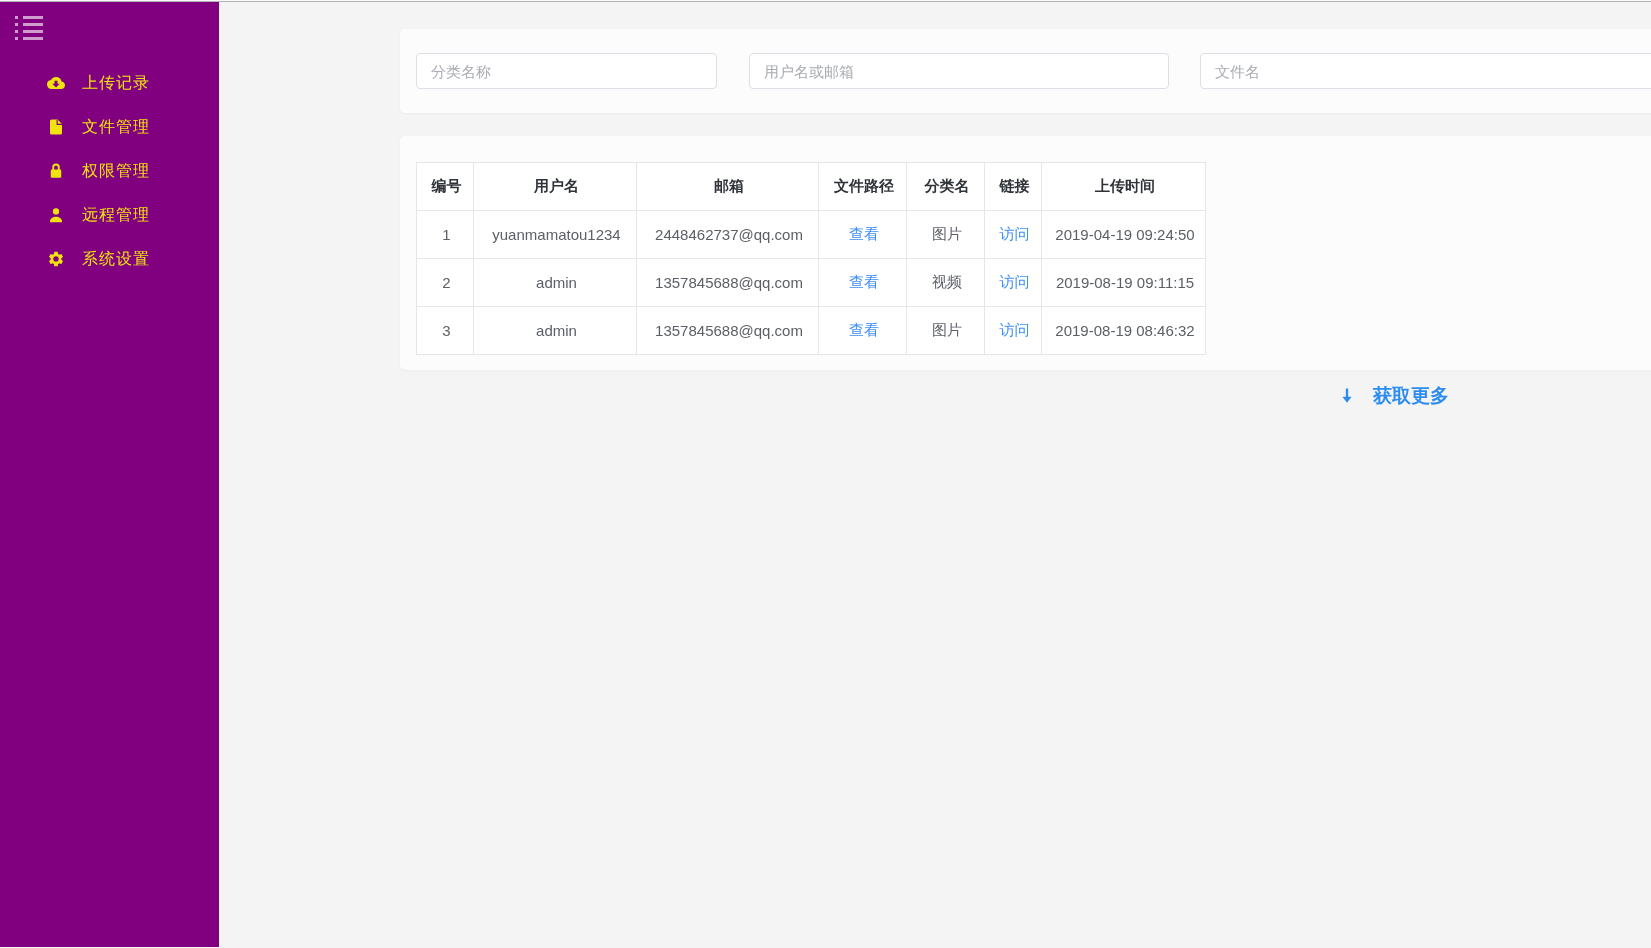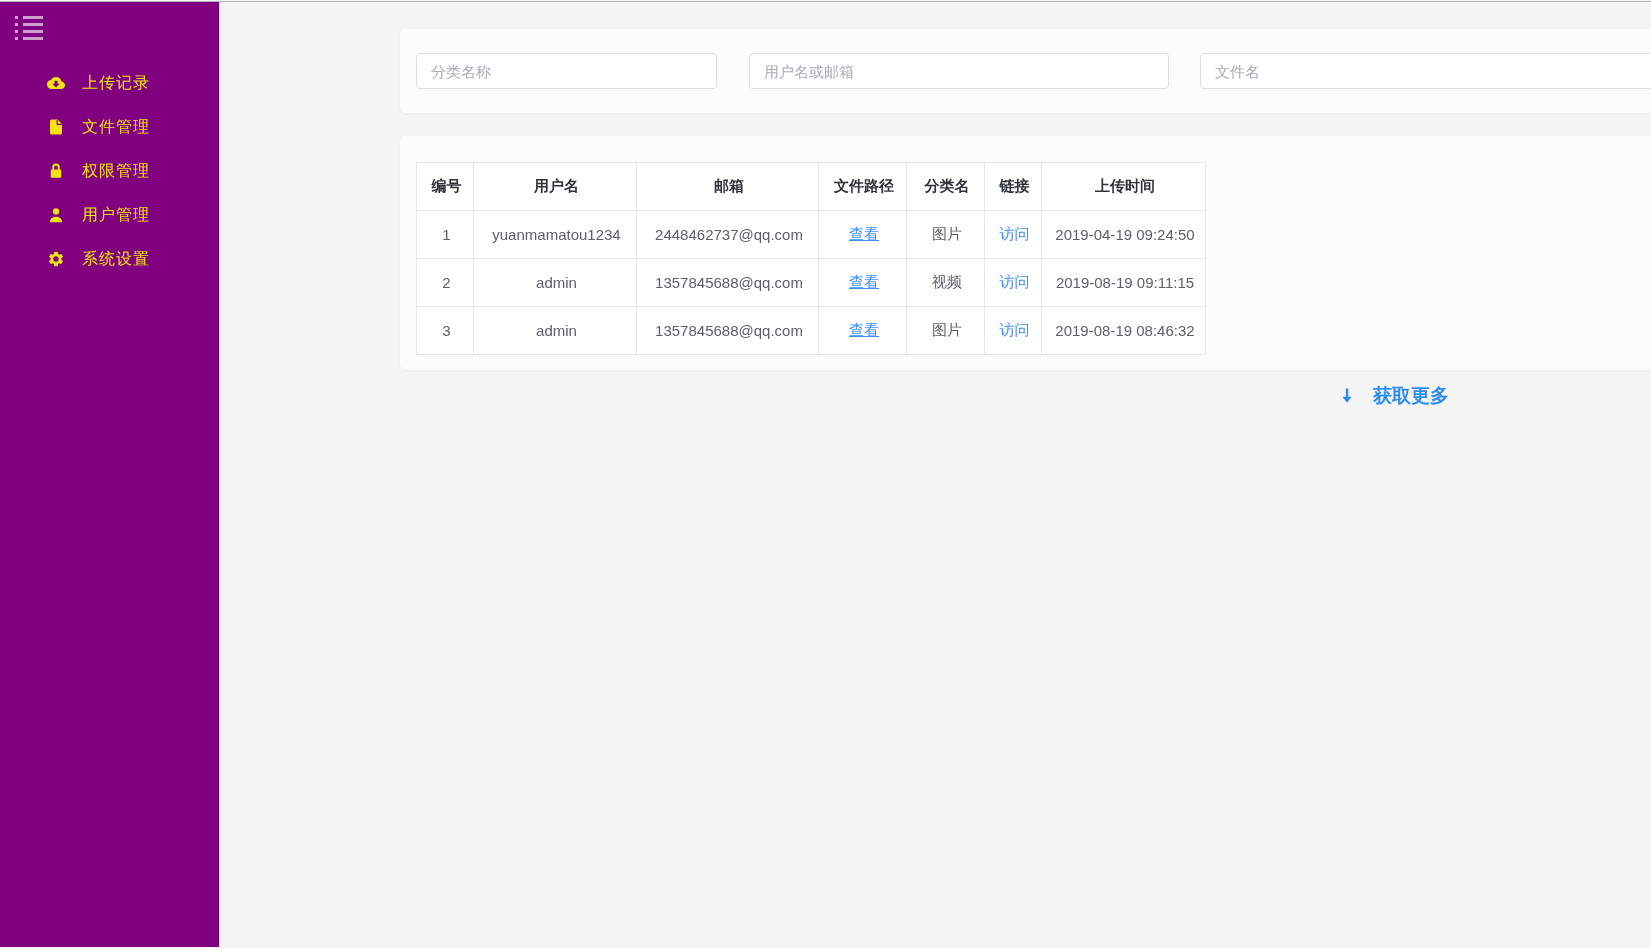--- a/index.html
+++ b/index.html
@@ -58,21 +58,21 @@
   table { border-collapse:collapse; table-layout:fixed; width:789px; }
   th, td {
     border:1px solid var(--table-border);
     height:48px; padding:0 8px 0 11px;
     text-align:center; font-size:15px; vertical-align:middle;
     overflow:hidden; white-space:nowrap; background:#fff;
   }
   th { color:#2f3338; font-weight:bold; }
   td { color:#5c6066; }
   .link { color:var(--link-blue); cursor:pointer; text-decoration:none; }
-  .link.view { text-decoration:underline; }
+  .link.view { }
 
   .load-more-row { margin:13px 0 0 1118px; }
   .load-more {
     display:inline-flex; align-items:center; gap:16px;
     color:var(--loadmore-blue); font-size:19px; font-weight:bold;
     cursor:pointer; text-decoration:none;
   }
   .load-more svg { width:20px; height:20px; fill:var(--loadmore-blue); }
 </style>
 </head>
@@ -128,21 +128,21 @@
         </svg>
         <span class="menu-label">权限管理</span>
       </div>
 
 
       <div class="menu-item">
         <svg class="menu-icon" viewBox="0 0 24 24">
           <circle cx="12" cy="7.2" r="4.2"></circle>
           <path d="M4 21c0-4.2 4-6.6 8-6.6s8 2.4 8 6.6v.6H4V21z"></path>
         </svg>
-        <span class="menu-label">用户管理</span>
+        <span class="menu-label">远程管理</span>
       </div>
 
 
       <div class="menu-item">
         <svg class="menu-icon" viewBox="0 0 24 24">
           <path d="M19.14 12.94c.04-.3.06-.61.06-.94 0-.32-.02-.64-.07-.94l2.03-1.58a.49.49 0 0 0 .12-.61l-1.92-3.32a.49.49 0 0 0-.59-.22l-2.39.96c-.5-.38-1.03-.7-1.62-.94l-.36-2.54a.48.48 0 0 0-.48-.41h-3.84c-.24 0-.43.17-.47.41l-.36 2.54c-.59.24-1.13.57-1.62.94l-2.39-.96a.49.49 0 0 0-.59.22L2.74 8.87c-.12.21-.08.47.12.61l2.03 1.58c-.05.3-.09.63-.09.94s.02.64.07.94l-2.03 1.58a.49.49 0 0 0-.12.61l1.92 3.32c.12.22.37.29.59.22l2.39-.96c.5.38 1.03.7 1.62.94l.36 2.54c.05.24.24.41.48.41h3.84c.24 0 .44-.17.47-.41l.36-2.54c.59-.24 1.13-.56 1.62-.94l2.39.96c.22.08.47 0 .59-.22l1.92-3.32c.12-.22.07-.47-.12-.61l-2.01-1.58zM12 15.6a3.6 3.6 0 1 1 0-7.2 3.6 3.6 0 0 1 0 7.2z"></path>
         </svg>
         <span class="menu-label">系统设置</span>
       </div>
 

